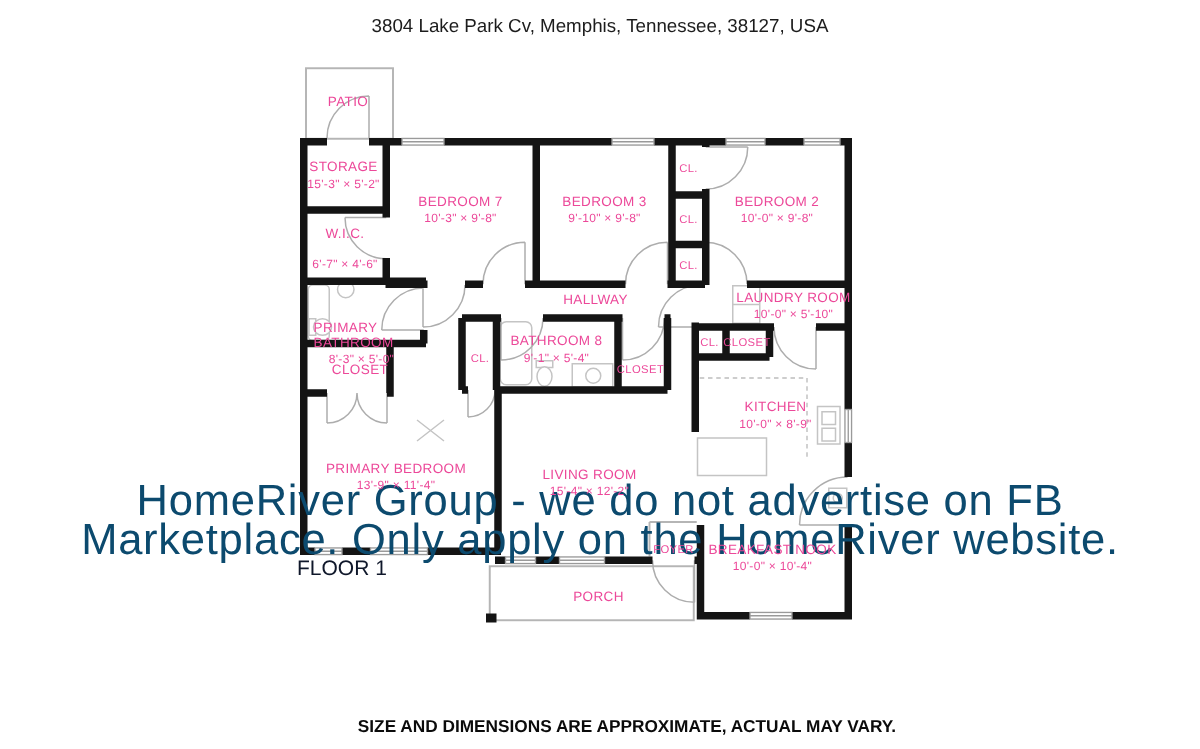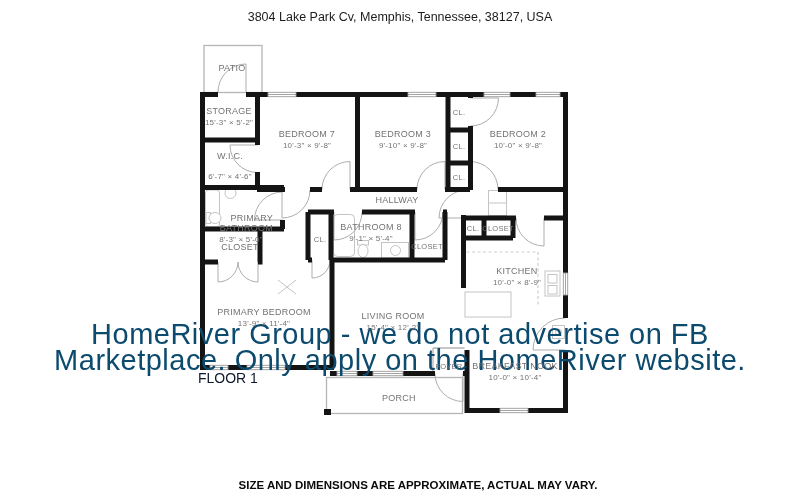--- a/index.html
+++ b/index.html
@@ -5,22 +5,22 @@
   html,body{margin:0;padding:0;background:#fff;}
   .sheet{position:relative;width:800px;height:491px;background:#fff;
          font-family:"Liberation Sans", sans-serif;overflow:hidden;}
   .title{position:absolute;top:10px;left:0;width:100%;text-align:center;
          font-size:12.5px;color:#1c1c1c;z-index:3;}
   svg.plan{position:absolute;left:0;top:0;z-index:1;}
   .watermark{position:absolute;top:321px;left:0;width:100%;text-align:center;
          color:#0c4a6e;font-size:29px;line-height:26px;letter-spacing:.5px;
          white-space:nowrap;z-index:2;}
   .room-label{position:absolute;transform:translate(-50%,-50%);display:flex;
-         flex-direction:column;align-items:center;gap:1px;text-align:right;
-         color:#737373;white-space:nowrap;z-index:3;}
+         flex-direction:column;align-items:center;gap:1px;text-align:left;
+         color:#ec4899;white-space:nowrap;z-index:3;}
   .rname{font-size:9px;letter-spacing:.25px;line-height:11px;}
   .rdims{font-size:8px;letter-spacing:.2px;line-height:10px;}
   .small .rname{font-size:7.5px;line-height:9px;}
   .wrap .rname{white-space:normal;width:64px;line-height:1.15;}
   .floor-label{position:absolute;left:198px;top:370px;font-size:14px;
          color:#0f172a;z-index:3;}
   .disclaimer{position:absolute;top:479px;left:0;width:100%;text-align:center;
          font-weight:bold;font-size:11.5px;color:#0b0b0b;z-index:3;padding-left:18px;}
 </style>
 </head>
@@ -191,20 +191,24 @@
     </div>
 
   <div class="room-label small" style="left:320px;top:239px;">
     <span class="rname">CL.</span>
     </div>
 
   <div class="room-label small" style="left:427px;top:246px;">
     <span class="rname">CLOSET</span>
     </div>
 
+  <div class="room-label" style="left:529px;top:204px;">
+    <span class="rname">LAUNDRY ROOM</span>
+    <span class="rdims">10'-0" × 5'-10"</span>
+    </div>
 
   <div class="room-label small" style="left:473px;top:228px;">
     <span class="rname">CL.</span>
     </div>
 
   <div class="room-label small" style="left:498px;top:228px;">
     <span class="rname">CLOSET</span>
     </div>
 
   <div class="room-label" style="left:517px;top:277px;">

